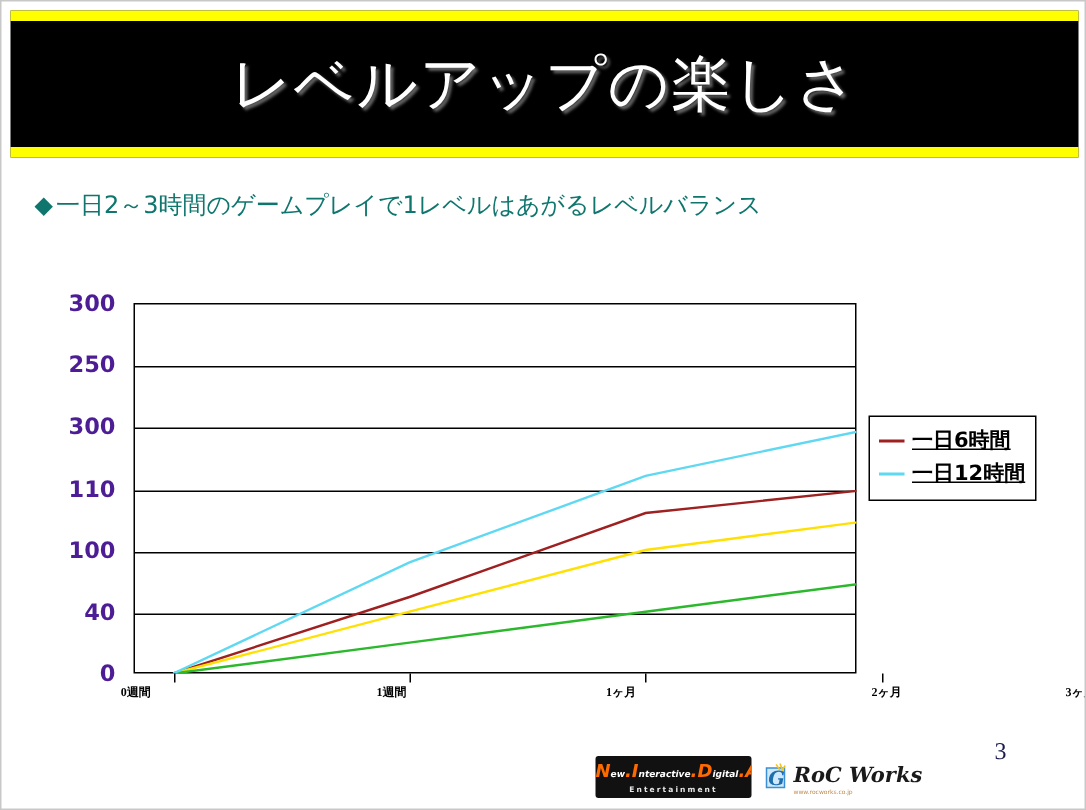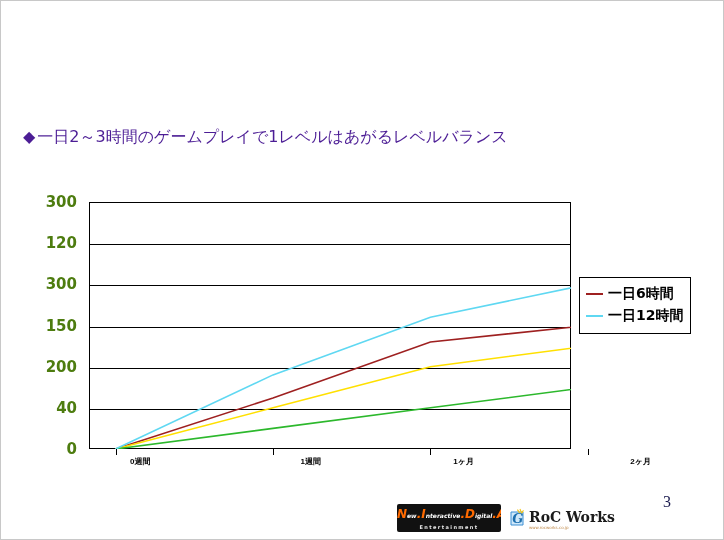--- a/index.html
+++ b/index.html
@@ -48,21 +48,21 @@
     white-space: nowrap;
   }
 
   
   #bullet-line {
     position: absolute;
     left: 22px;
     top: 126px;
     font-family: "DejaVu Sans", "Liberation Sans", sans-serif;
     font-size: 16px;
-    color: #4c1d95;
+    color: #0f766e;
     white-space: nowrap;
   }
   #bullet-diamond {
     display: inline-block;
     margin-right: 2px;
   }
 
   
   #chart-wrap {
     position: absolute;
@@ -89,37 +89,37 @@
     background: #000000;
   }
   .ytick-label {
     position: absolute;
     right: 628px;
     width: 60px;
     text-align: right;
     font-family: "DejaVu Sans", "Liberation Sans", sans-serif;
     font-size: 15px;
     font-weight: bold;
-    color: #4d7c0f;
+    color: #4c1d95;
     transform: translateY(-50%);
   }
   .xtick-mark {
     position: absolute;
     width: 1px;
     height: 6px;
     background: #000000;
     top: 260px;
   }
   .xtick-label {
     position: absolute;
     top: 267px;
     width: 70px;
     margin-left: -35px;
-    text-align: right;
-    font-family: Liberation Sans, sans-serif;
+    text-align: left;
+    font-family: Liberation Serif, serif;
     font-size: 8px;
     font-weight: bold;
     color: #000000;
     white-space: nowrap;
   }
   #series-svg {
     position: absolute;
     left: 74px;
     top: 13px;
     width: 482px;
@@ -147,20 +147,21 @@
     width: 17px;
     height: 2px;
     margin-right: 5px;
     flex: 0 0 auto;
   }
   .legend-label {
     font-family: "DejaVu Sans", "Liberation Sans", sans-serif;
     font-size: 14px;
     font-weight: bold;
     color: #000000;
+    text-decoration: underline;
   }
 
   
   #logo-nida {
     position: absolute;
     left: 396px;
     top: 503px;
     width: 104px;
     height: 28px;
     background: #111111;
@@ -209,20 +210,21 @@
     left: 0;
     top: 3px;
   }
   #roc-text {
     position: absolute;
     left: 20px;
     top: 5px;
     font-family: "DejaVu Serif", "Liberation Serif", serif;
     font-size: 14px;
     font-weight: bold;
+    font-style: italic;
     color: #1a1a1a;
     white-space: nowrap;
   }
   #roc-url {
     position: absolute;
     left: 20px;
     top: 21px;
     font-family: "DejaVu Sans", "Liberation Sans", sans-serif;
     font-size: 4px;
     color: #c08a4a;
@@ -235,20 +237,23 @@
     font-family: "Liberation Serif", serif;
     font-size: 16px;
     color: #1a1a4e;
   }
 </style>
 </head>
 <body>
 
 <div id="slide">
 
+  <div id="title-banner">
+    <div id="title-text">レベルアップの楽しさ</div>
+  </div>
 
   <div id="bullet-line">
     <span id="bullet-diamond">◆</span><span>一日2～3時間のゲームプレイで1レベルはあがるレベルバランス</span>
   </div>
 
   <div id="chart-wrap">
     <div id="plot-area">
         <div class="gridline" style="top: 205.833px;"></div>
         <div class="gridline" style="top: 164.667px;"></div>
         <div class="gridline" style="top: 123.5px;"></div>
@@ -257,24 +262,24 @@
       </div>
     <svg id="series-svg" viewBox="0 0 482 247" preserveAspectRatio="none">
         <polyline points="26.5,247.0 184.0,196.0 341.4,140.0 498.9,123.5 656.3,82.3 813.8,65.9" fill="none" stroke="#9e2020" stroke-width="1.6"></polyline>
         <polyline points="26.5,247.0 184.0,205.8 341.4,164.7 498.9,144.1 656.3,123.5 813.8,107.0" fill="none" stroke="#ffe000" stroke-width="1.6"></polyline>
         <polyline points="26.5,247.0 184.0,226.4 341.4,205.8 498.9,185.3 656.3,164.7 813.8,131.7" fill="none" stroke="#2cb82c" stroke-width="1.6"></polyline>
         <polyline points="26.5,247.0 184.0,172.9 341.4,115.3 498.9,82.3 656.3,65.9 813.8,41.2" fill="none" stroke="#5fd8f2" stroke-width="1.6"></polyline>
       </svg>
     <div id="y-axis">
         <div class="ytick-label" style="top: 260px;">0</div>
         <div class="ytick-label" style="top: 218.833px;">40</div>
-        <div class="ytick-label" style="top: 177.667px;">200</div>
-        <div class="ytick-label" style="top: 136.5px;">150</div>
+        <div class="ytick-label" style="top: 177.667px;">100</div>
+        <div class="ytick-label" style="top: 136.5px;">110</div>
         <div class="ytick-label" style="top: 95.3333px;">300</div>
-        <div class="ytick-label" style="top: 54.1667px;">120</div>
+        <div class="ytick-label" style="top: 54.1667px;">250</div>
         <div class="ytick-label" style="top: 13px;">300</div>
       </div>
     <div id="x-axis">
         <div class="xtick-mark" style="left: 100.51px;"></div>
         <div class="xtick-label" style="left: 100.51px;">0週間</div>
         <div class="xtick-mark" style="left: 257.963px;"></div>
         <div class="xtick-label" style="left: 271px;">1週間</div>
         <div class="xtick-mark" style="left: 415.417px;"></div>
         <div class="xtick-label" style="left: 424px;">1ヶ月</div>
         <div class="xtick-mark" style="left: 572.87px;"></div>

